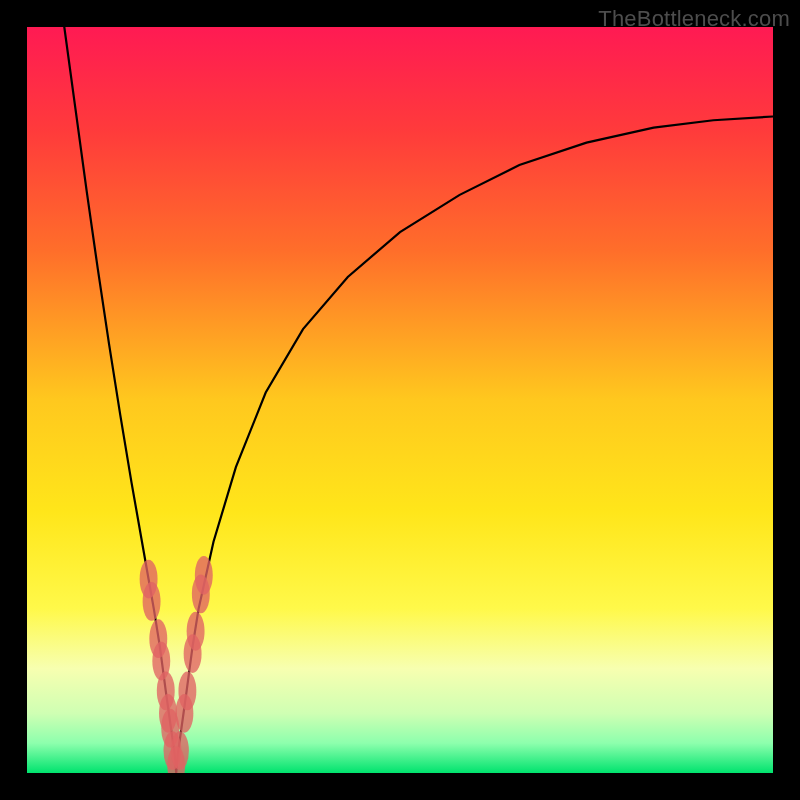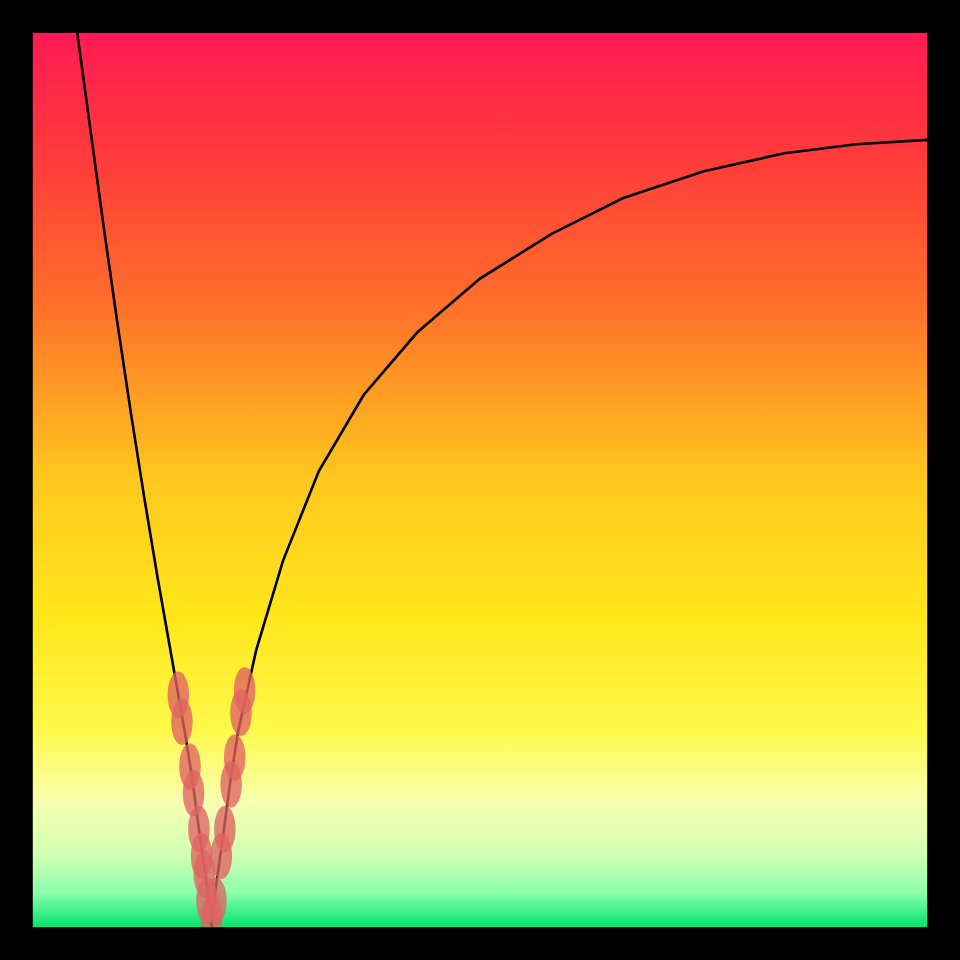--- a/index.html
+++ b/index.html
@@ -72,13 +72,14 @@
           <ellipse cx="152.93" cy="723.62" rx="8.95" ry="19.40" fill="#e06363" fill-opacity="0.78"></ellipse>
           <ellipse cx="157.41" cy="686.32" rx="8.95" ry="19.40" fill="#e06363" fill-opacity="0.78"></ellipse>
           <ellipse cx="160.39" cy="663.94" rx="8.95" ry="19.40" fill="#e06363" fill-opacity="0.78"></ellipse>
           <ellipse cx="165.61" cy="626.64" rx="8.95" ry="19.40" fill="#e06363" fill-opacity="0.78"></ellipse>
           <ellipse cx="168.60" cy="604.26" rx="8.95" ry="19.40" fill="#e06363" fill-opacity="0.78"></ellipse>
           <ellipse cx="173.82" cy="566.96" rx="8.95" ry="19.40" fill="#e06363" fill-opacity="0.78"></ellipse>
           <ellipse cx="176.80" cy="548.31" rx="8.95" ry="19.40" fill="#e06363" fill-opacity="0.78"></ellipse>
         </g>
     </svg>
   </div>
+  <div class="watermark">TheBottleneck.com</div>
 </div>
 
 </body></html>

